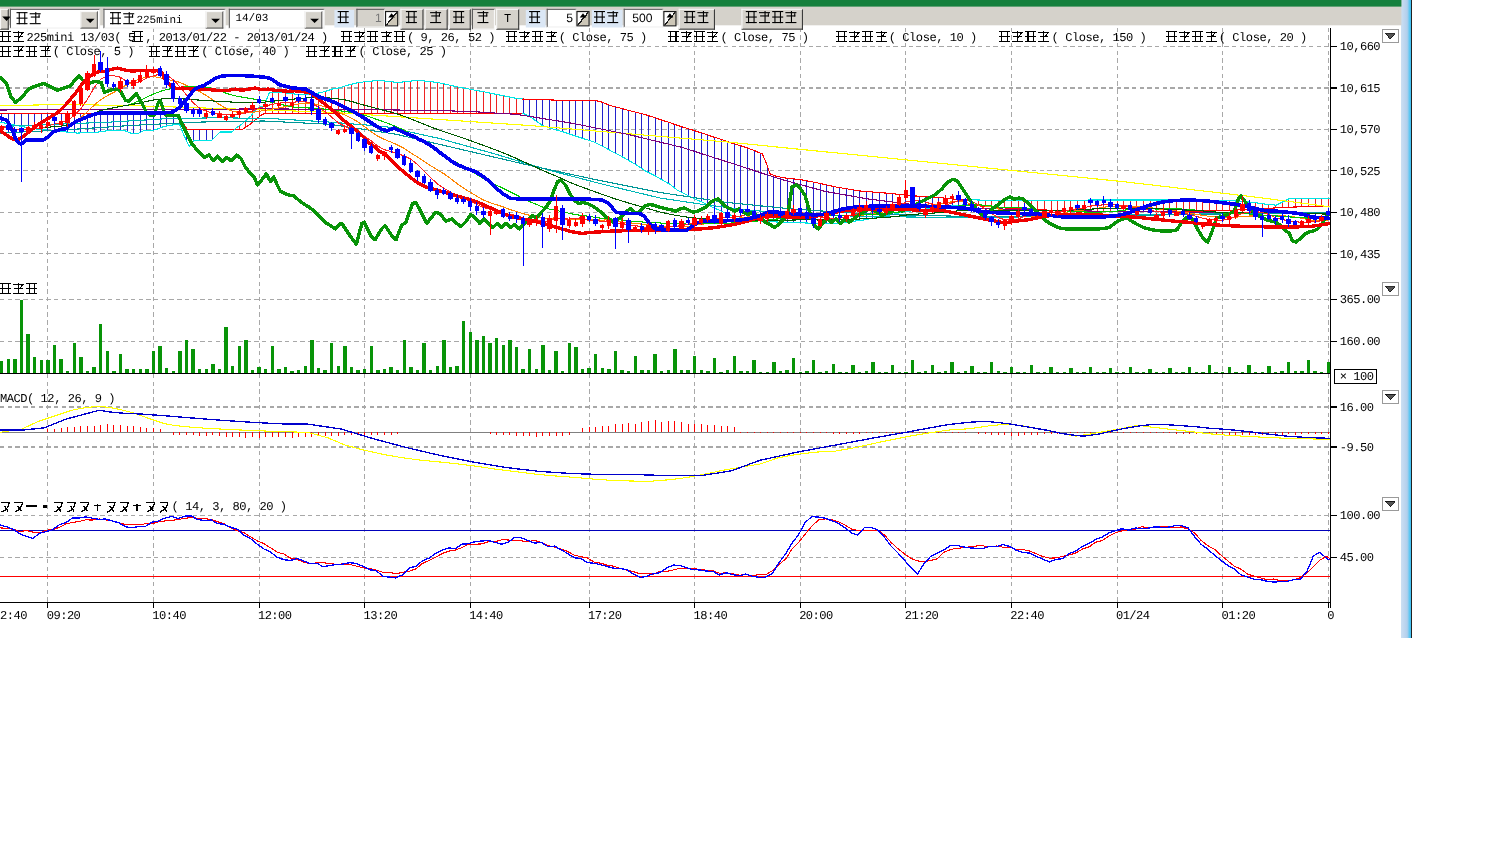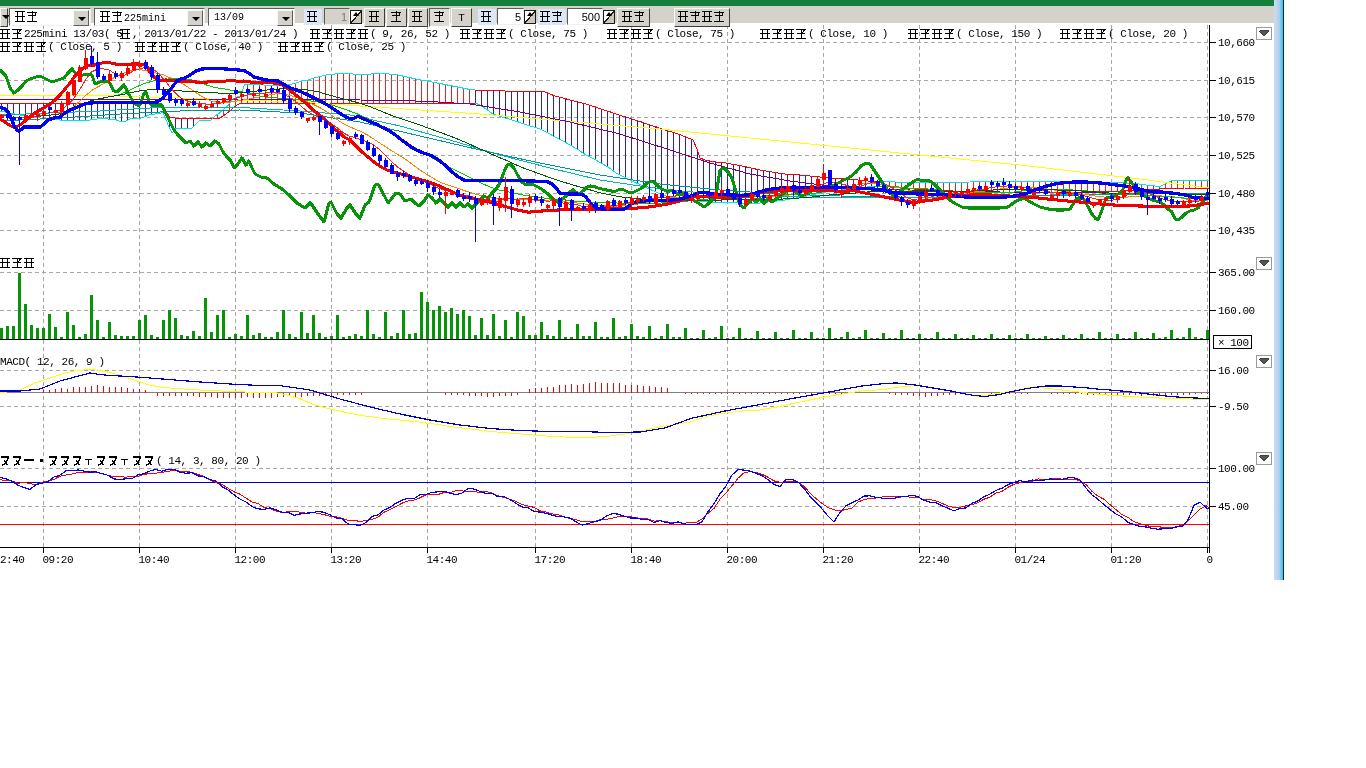--- a/index.html
+++ b/index.html
@@ -1195,39 +1195,39 @@
         <div style="position:absolute;left:4px;top:6px;width:0;height:0;border-left:4px solid transparent;border-right:4px solid transparent;border-top:4px solid #000"></div>
       </div>
     </div>
     <div style="position:absolute;left:94px;top:2px;width:111px;height:18px;background:#fff;border:1px solid;border-color:#5c5c5c #f0f0f0 #f0f0f0 #5c5c5c">
       <span style="position:absolute;left:5px;top:2px"><i class="ka"></i><i class="kb"></i><b style="font-family:Liberation Mono,monospace;font-size:10px;font-weight:normal">225mini</b></span>
       <div style="position:absolute;right:1px;top:1px;width:16px;height:16px;background:#d5d2cb;border:1px solid;border-color:#f8f8f8 #5c5c5c #5c5c5c #f8f8f8">
         <div style="position:absolute;left:4px;top:6px;width:0;height:0;border-left:4px solid transparent;border-right:4px solid transparent;border-top:4px solid #000"></div>
       </div>
     </div>
     <div style="position:absolute;left:208px;top:2px;width:87px;height:18px;background:#fff;border:1px solid;border-color:#5c5c5c #f0f0f0 #f0f0f0 #5c5c5c">
-      <span style="position:absolute;left:5px;top:3px;font-family:Liberation Mono,monospace;font-size:10px">13/09</span>
+      <span style="position:absolute;left:5px;top:3px;font-family:Liberation Mono,monospace;font-size:10px">14/03</span>
       <div style="position:absolute;right:1px;top:1px;width:16px;height:16px;background:#d5d2cb;border:1px solid;border-color:#f8f8f8 #5c5c5c #5c5c5c #f8f8f8">
         <div style="position:absolute;left:4px;top:6px;width:0;height:0;border-left:4px solid transparent;border-right:4px solid transparent;border-top:4px solid #000"></div>
       </div>
     </div>
     <div style="position:absolute;left:304px;top:3px;width:18px;height:16px;background:#dbe7f5;text-align:center;line-height:16px"><i class="ka"></i></div>
     <div style="position:absolute;left:324px;top:2px;width:26px;height:17px;background:#d5d2cb;color:#777;border:1px solid;border-color:#5c5c5c #f0f0f0 #f0f0f0 #5c5c5c;text-align:right;padding-right:2px;line-height:17px">1</div>
     <div style="position:absolute;left:350px;top:4px;width:12px;height:14px;border:1px solid #1a1a1a;background:linear-gradient(to bottom right,#ffffff 46%,#1a1a1a 46%,#1a1a1a 54%,#cdc7b8 54%)">
       <div style="position:absolute;left:2px;top:1px;width:0;height:0;border-left:3px solid transparent;border-right:3px solid transparent;border-bottom:4px solid #000"></div>
     </div>
     <div style="position:absolute;left:364px;top:2px;width:21px;height:19px;background:#d5d2cb;border:1px solid;border-color:#f8f8f8 #3c3c3c #3c3c3c #f8f8f8;text-align:center;line-height:17px"><i class="ka"></i></div>
     <div style="position:absolute;left:386px;top:2px;width:21px;height:19px;background:#d5d2cb;border:1px solid;border-color:#f8f8f8 #3c3c3c #3c3c3c #f8f8f8;text-align:center;line-height:17px"><i class="kb"></i></div>
     <div style="position:absolute;left:408px;top:2px;width:20px;height:19px;background:#d5d2cb;border:1px solid;border-color:#f8f8f8 #3c3c3c #3c3c3c #f8f8f8;text-align:center;line-height:17px"><i class="ka"></i></div>
     <div style="position:absolute;left:429px;top:2px;width:21px;height:19px;background:#dedbd5;border:1px solid;border-color:#5c5c5c #f8f8f8 #f8f8f8 #5c5c5c;text-align:center;line-height:17px"><i class="kb"></i></div>
     <div style="position:absolute;left:451px;top:2px;width:21px;height:19px;background:#d5d2cb;border:1px solid;border-color:#f8f8f8 #3c3c3c #3c3c3c #f8f8f8;text-align:center;line-height:17px"><span style="font-family:Liberation Mono,monospace;font-size:11px">T</span></div>
     <div style="position:absolute;left:478px;top:3px;width:18px;height:16px;background:#dbe7f5;text-align:center;line-height:16px"><i class="ka"></i></div>
     <div style="position:absolute;left:497px;top:2px;width:27px;height:17px;background:#fff;color:#000;border:1px solid;border-color:#5c5c5c #f0f0f0 #f0f0f0 #5c5c5c;text-align:right;padding-right:2px;line-height:17px">5</div>
     <div style="position:absolute;left:524px;top:4px;width:12px;height:14px;border:1px solid #1a1a1a;background:linear-gradient(to bottom right,#ffffff 46%,#1a1a1a 46%,#1a1a1a 54%,#cdc7b8 54%)">
       <div style="position:absolute;left:2px;top:1px;width:0;height:0;border-left:3px solid transparent;border-right:3px solid transparent;border-bottom:4px solid #000"></div>
     </div>
     <div style="position:absolute;left:538px;top:3px;width:28px;height:16px;background:#dbe7f5;text-align:center;line-height:16px"><i class="ka"></i><i class="kb"></i></div>
-    <div style="position:absolute;left:567px;top:2px;width:36px;height:17px;background:#fff;color:#000;border:1px solid;border-color:#5c5c5c #f0f0f0 #f0f0f0 #5c5c5c;text-align:right;padding-right:2px;line-height:17px">500</div>
+    <div style="position:absolute;left:567px;top:2px;width:36px;height:17px;background:#fff;color:#000;border:1px solid;border-color:#5c5c5c #f0f0f0 #f0f0f0 #5c5c5c;text-align:center;padding-right:2px;line-height:17px">500</div>
     <div style="position:absolute;left:603px;top:4px;width:12px;height:14px;border:1px solid #1a1a1a;background:linear-gradient(to bottom right,#ffffff 46%,#1a1a1a 46%,#1a1a1a 54%,#cdc7b8 54%)">
       <div style="position:absolute;left:2px;top:1px;width:0;height:0;border-left:3px solid transparent;border-right:3px solid transparent;border-bottom:4px solid #000"></div>
     </div>
     <div style="position:absolute;left:617px;top:2px;width:33px;height:19px;background:#d5d2cb;border:1px solid;border-color:#f8f8f8 #3c3c3c #3c3c3c #f8f8f8;text-align:center;line-height:17px"><i class="ka"></i><i class="kb"></i></div>
     <div style="position:absolute;left:674px;top:2px;width:56px;height:19px;background:#d5d2cb;border:1px solid;border-color:#f8f8f8 #3c3c3c #3c3c3c #f8f8f8;text-align:center;line-height:17px"><i class="ka"></i><i class="kb"></i><i class="ka"></i><i class="kb"></i></div>
   </div>
 </body></html>

